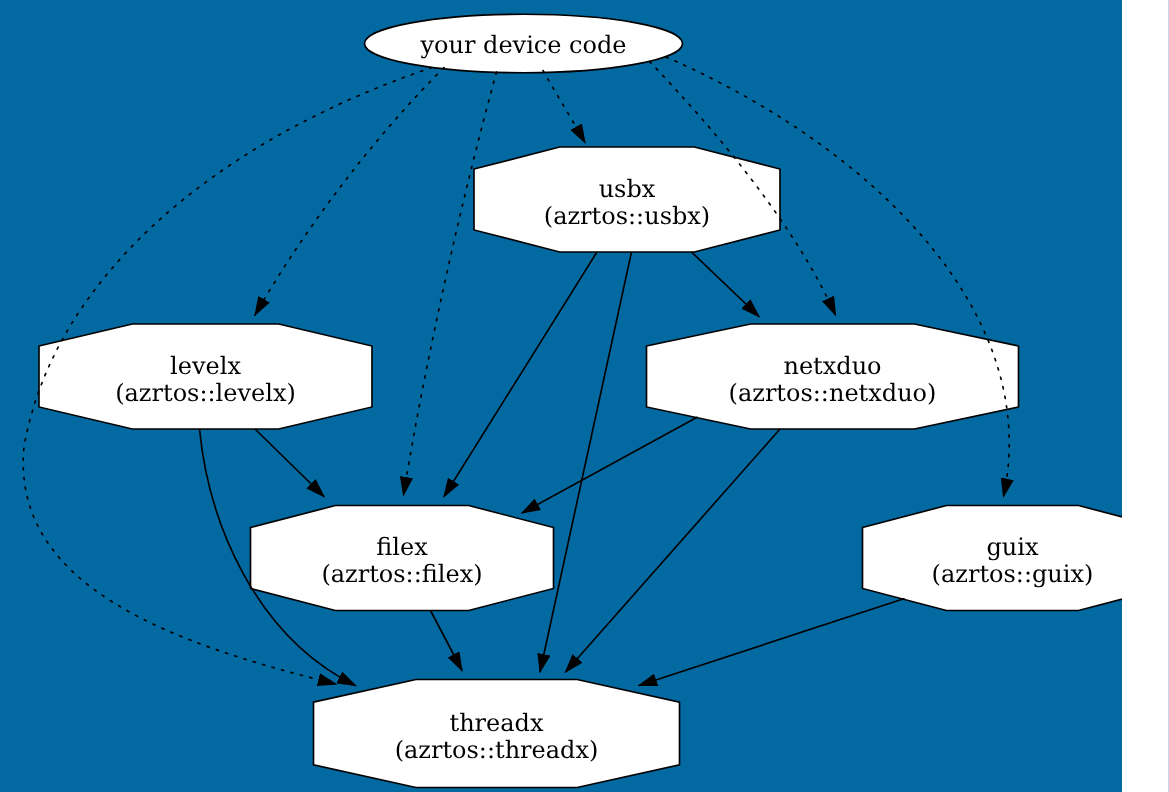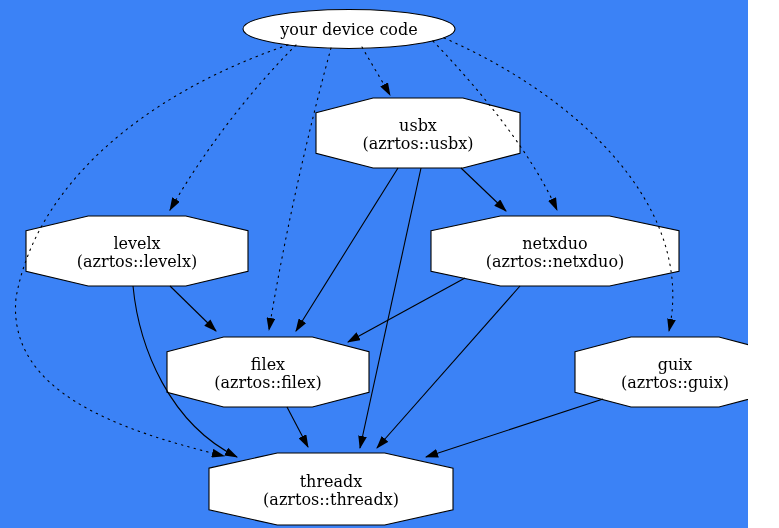--- a/index.html
+++ b/index.html
@@ -4,21 +4,21 @@
 <style>
   html, body {
     margin: 0;
     padding: 0;
     background: #ffffff;
   }
   .canvas {
     position: relative;
     width: 748px;
     height: 528px;
-    background: #3b82f6;
+    background: #0369a1;
     overflow: hidden;
   }
   svg {
     display: block;
     width: 779px;
     height: 528px;
   }
   svg text {
     font-family: "DejaVu Serif", "Liberation Serif", serif;
     font-size: 16px;

